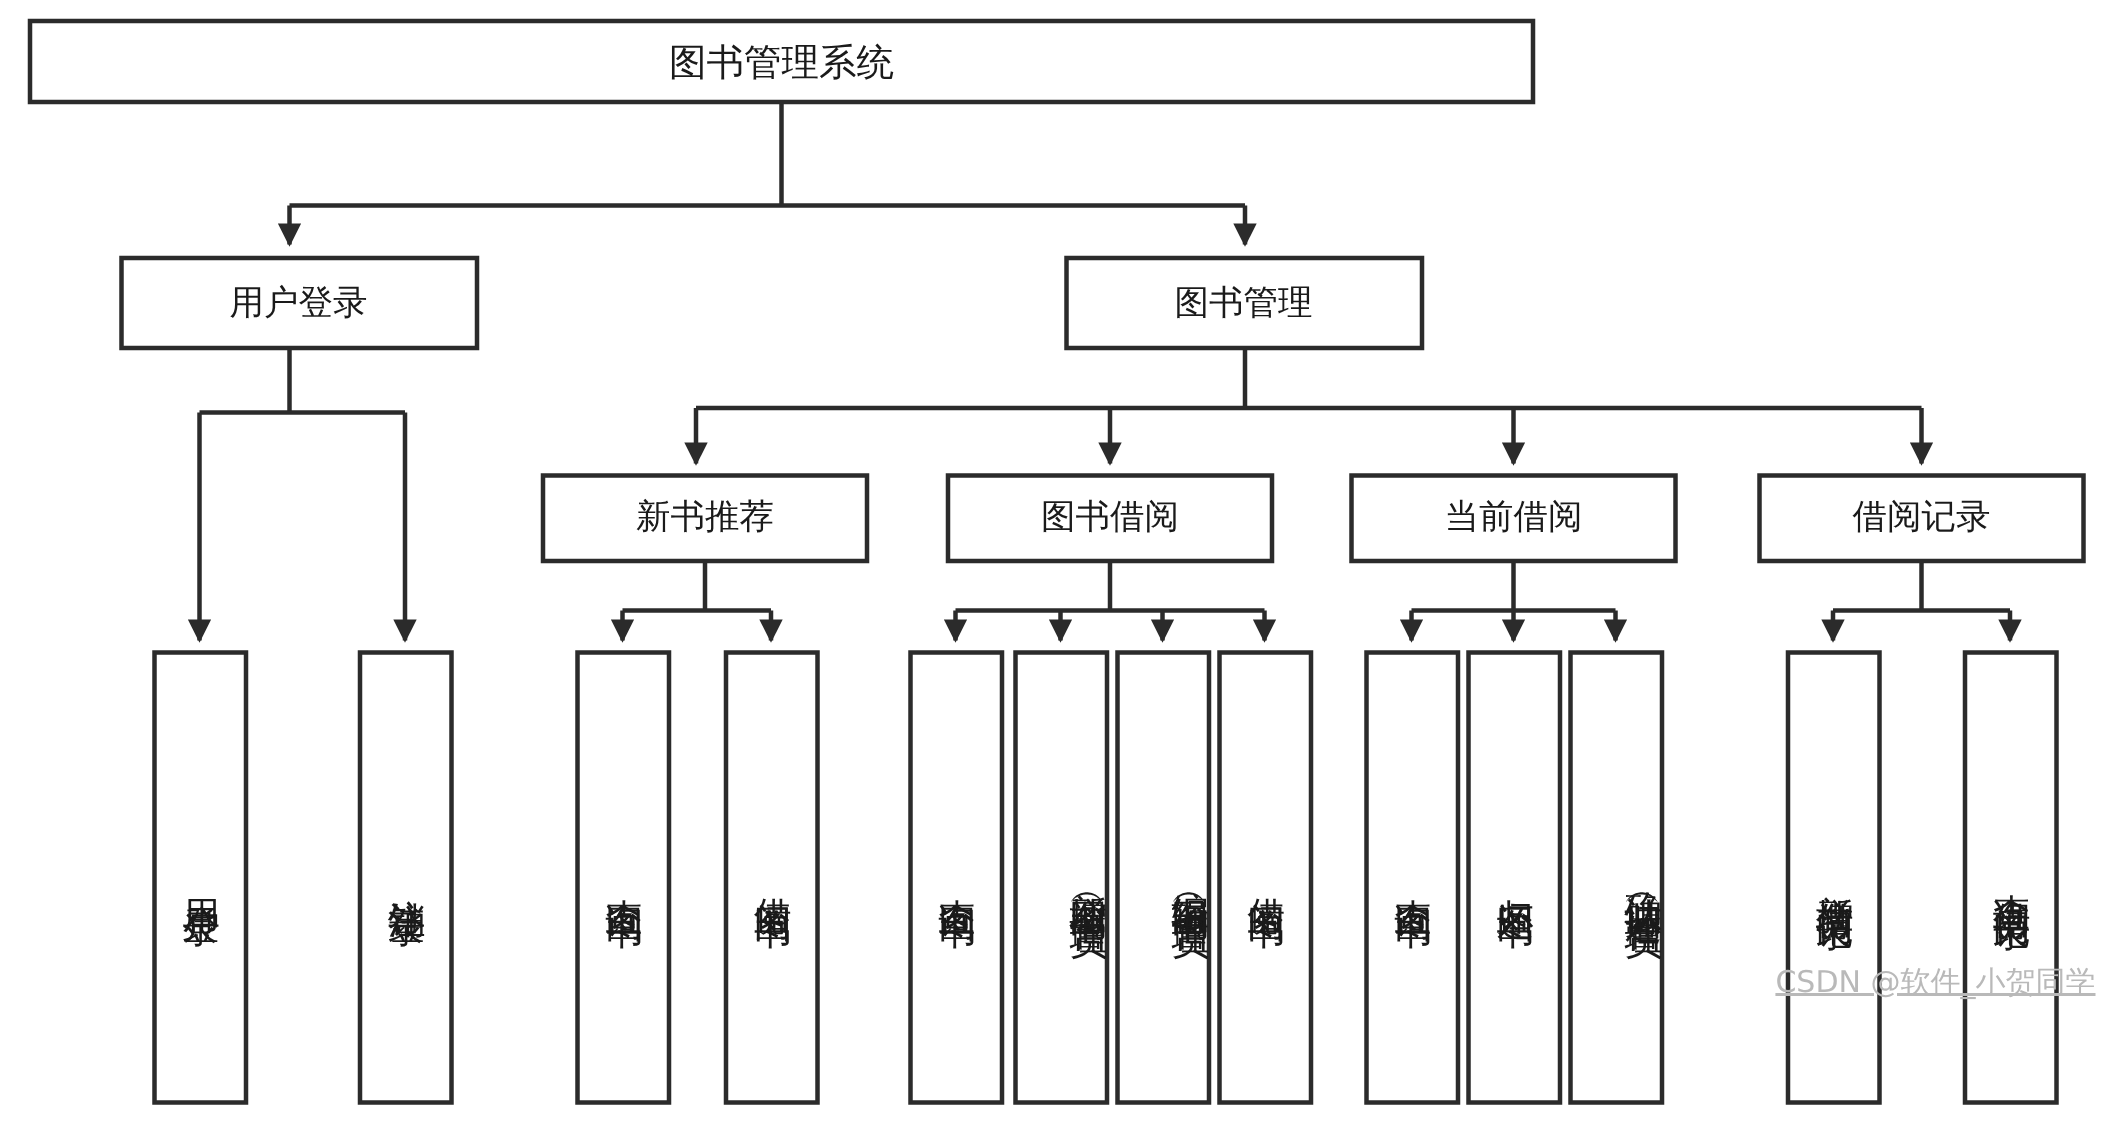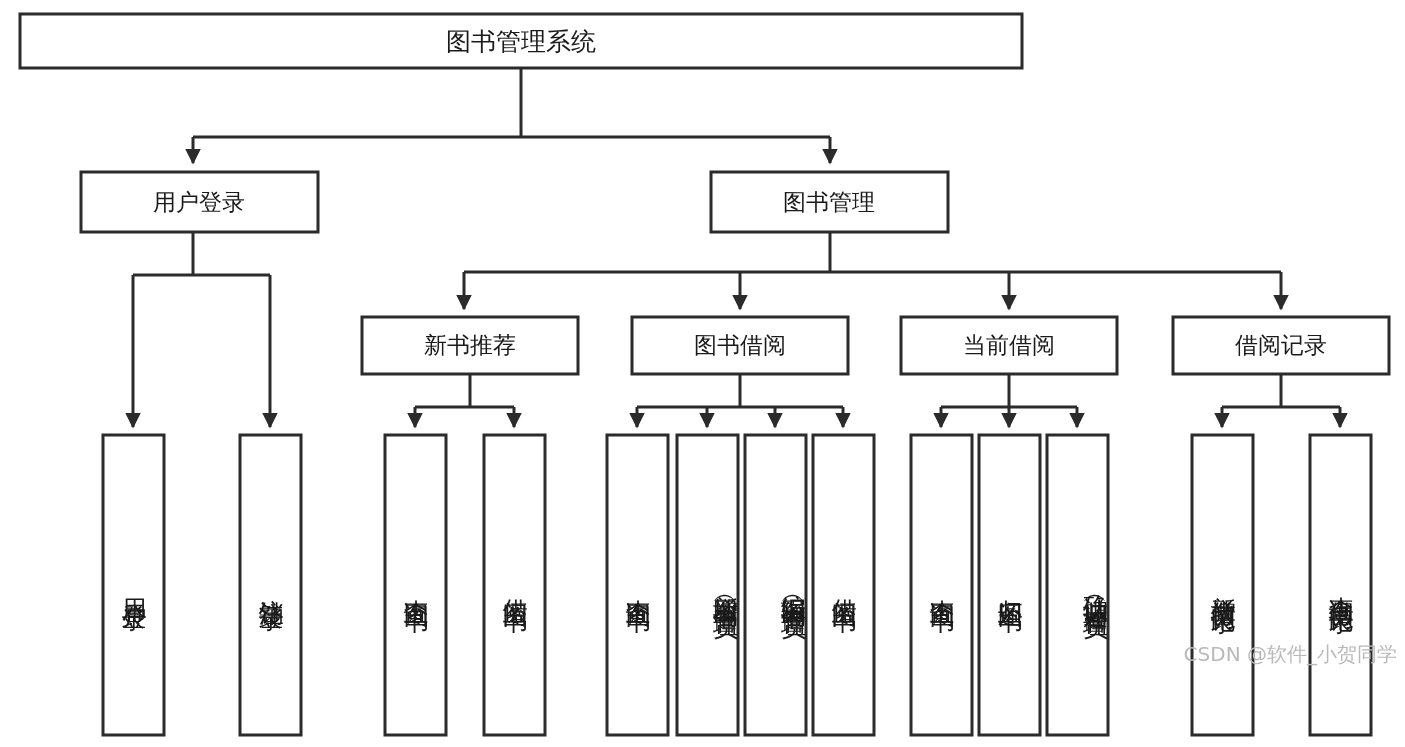--- a/index.html
+++ b/index.html
@@ -66,20 +66,21 @@
   }
   .watermark {
     position: absolute;
     right: 8px;
     bottom: 6px;
     font-family: "DejaVu Sans", "Liberation Sans", sans-serif;
     font-size: 20px;
     color: #b9b9b9;
     white-space: nowrap;
     user-select: none;
+    text-decoration: underline;
   }
 </style>
 </head>
 <body>
 
 <div id="diagram-root">
 
   <svg class="flow" viewBox="0 0 1405 747">
     <defs>
       <marker id="arrow" viewBox="0 0 10 10" refX="9" refY="5" markerWidth="5.2" markerHeight="5.2" orient="auto-start-reverse">

